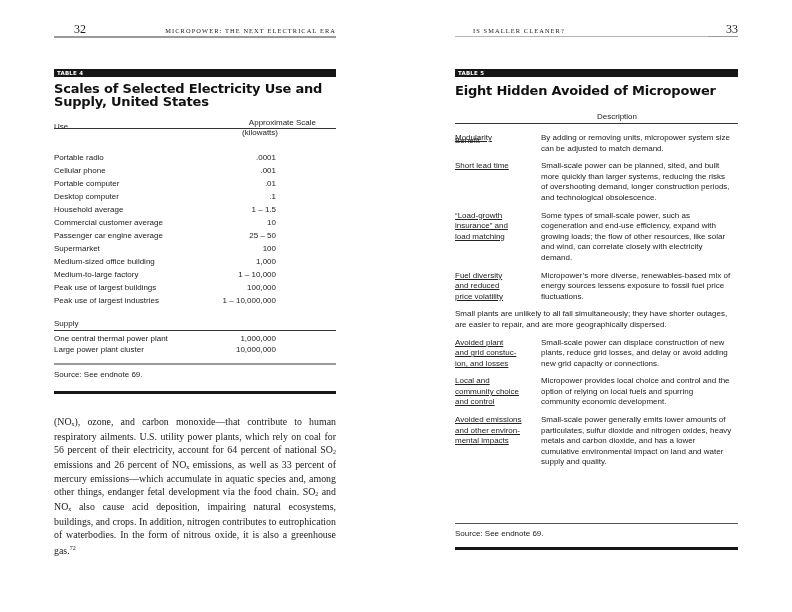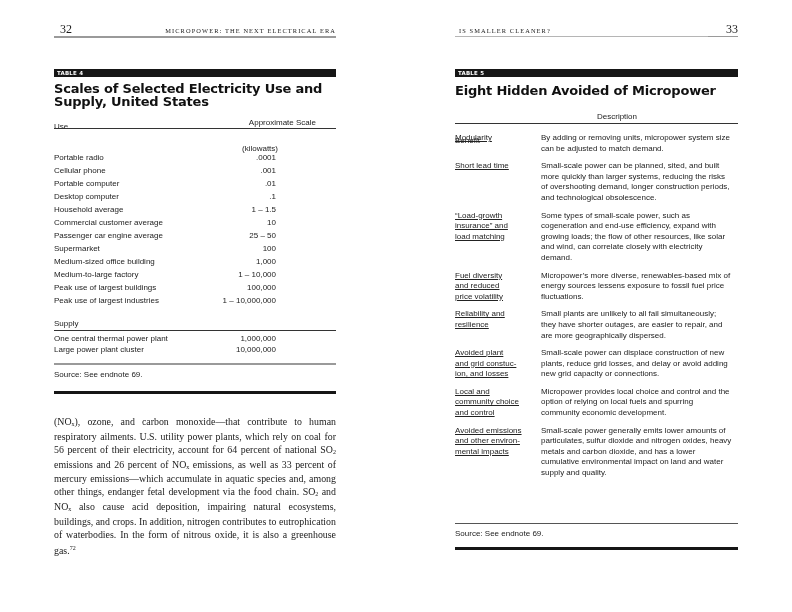--- a/index.html
+++ b/index.html
@@ -4,21 +4,21 @@
   <style>
     * { box-sizing: border-box; margin: 0; padding: 0; }
     html, body { width: 792px; height: 612px; background: #ffffff; overflow: hidden; }
     body { position: relative; color: #1a1a1a; }
 
     .page { position: absolute; top: 0; height: 612px; }
     .page-left { left: 54px; width: 282px; }
     .page-right { left: 455px; width: 283px; }
 
     
-    .running-head { position: absolute; top: 22px; left: 4px; right: 0; height: 16px; }
+    .running-head { position: absolute; top: 22px; left: 18px; right: 0; height: 16px; }
     .folio { font-family: "Liberation Serif", "DejaVu Serif", serif; font-size: 12px; position: absolute; top: 0; }
     .page-left .folio { left: 2px; }
     .page-right .folio { right: 0; }
     .rh-title { font-family: "Liberation Serif", "DejaVu Serif", serif; font-size: 6.4px; letter-spacing: 1.1px; position: absolute; top: 5px; text-transform: uppercase; }
     .page-left .rh-title { right: 0; }
     .page-right .rh-title { left: 0; }
     .rh-rule { position: absolute; top: 36px; height: 1.5px; background: #9a9a9a; }
     .page-left .rh-rule { left: 0; right: 0; }
     .page-right .rh-rule { left: 0; right: 0; height: 1px; background: #b5b5b5; }
     .page-right .rh-rule-strong { position: absolute; top: 35.5px; right: 0; width: 30px; height: 1.5px; background: #9a9a9a; }
@@ -28,21 +28,21 @@
     .table-bar span { position: absolute; left: 3px; top: 0; font-family: "DejaVu Sans", sans-serif; font-weight: bold; font-size: 5.5px; color: #fff; line-height: 8px; letter-spacing: 0.2px; }
 
     .table-title { position: absolute; top: 83px; left: 0; right: 0; font-family: "DejaVu Sans", sans-serif; font-weight: bold; font-size: 13px; line-height: 12.5px; color: #111; letter-spacing: -0.2px; }
 
     .sans { font-family: "Liberation Sans", "DejaVu Sans", sans-serif; font-size: 8px; color: #222; }
 
     
     .t4-head { position: absolute; top: 118px; left: 0; right: 0; height: 22px; }
     .t4-head .col-use { position: absolute; left: 0; top: 4px; }
     .t4-head .col-scale { position: absolute; right: 20px; top: 0; }
-    .t4-head .col-units { position: absolute; right: 58px; top: 26px; }
+    .t4-head .col-units { position: absolute; right: 58px; top: 10px; }
     .t4-head-rule { position: absolute; top: 128px; left: 0; right: 0; height: 1px; background: #333; }
     .t4-rows { position: absolute; top: 151px; left: 0; right: 0; }
     .t4-row { height: 13px; position: relative; line-height: 13px; }
     .t4-row .lbl { position: absolute; left: 0; }
     .t4-row .val { position: absolute; right: 60px; }
     .t4-supply-label { position: absolute; top: 318px; left: 0; line-height: 12px; }
     .t4-supply-rule { position: absolute; top: 330px; left: 0; right: 0; height: 1px; background: #333; }
     .t4-supply-rows { position: absolute; top: 333px; left: 0; right: 0; }
     .t4-supply-rows .t4-row { height: 11px; line-height: 11px; }
     .t4-bottom-rule { position: absolute; top: 363px; left: 0; right: 0; height: 1.5px; background: #9a9a9a; }
@@ -193,22 +193,20 @@
 load matching</span>
         <span class="desc">Some types of small-scale power, such as cogeneration and end-use efficiency, expand with growing loads; the flow of other resources, like solar and wind, can correlate closely with electricity demand.</span>
       </div>
     <div class="t5-row">
         <span class="benefit">Fuel diversity
 and reduced
 price volatility</span>
         <span class="desc">Micropower’s more diverse, renewables-based mix of energy sources lessens exposure to fossil fuel price fluctuations.</span>
       </div>
     <div class="t5-row">
-        <span class="benefit">Reliability and
-resilience</span>
         <span class="desc">Small plants are unlikely to all fail simultaneously; they have shorter outages, are easier to repair, and are more geographically dispersed.</span>
       </div>
     <div class="t5-row">
         <span class="benefit">Avoided plant
 and grid constuc-
 ion, and losses</span>
         <span class="desc">Small-scale power can displace construction of new plants, reduce grid losses, and delay or avoid adding new grid capacity or connections.</span>
       </div>
     <div class="t5-row">
         <span class="benefit">Local and

